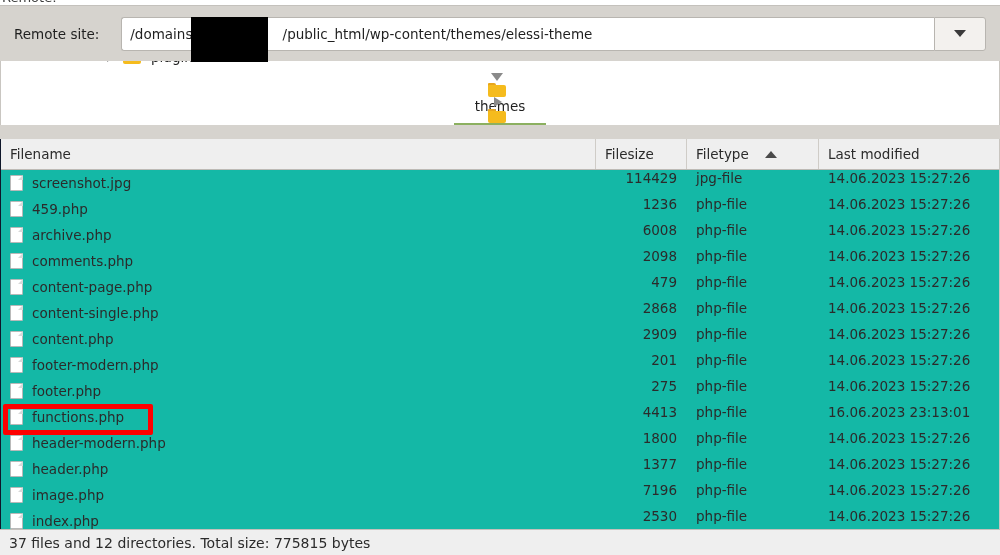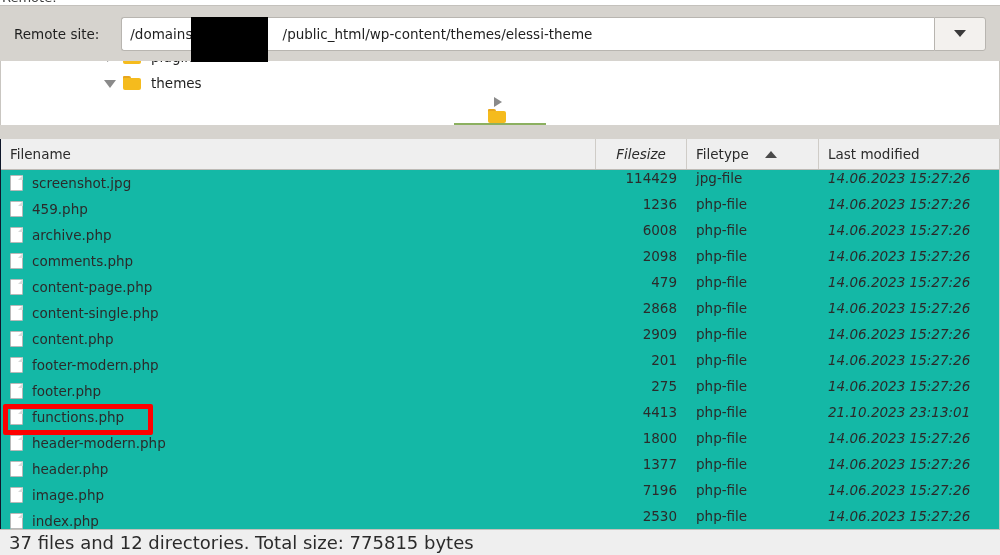--- a/index.html
+++ b/index.html
@@ -196,21 +196,21 @@
   .hcell {
     display: flex;
     align-items: center;
     font-size: 13.5px;
     color: #2b2b2b;
     border-right: 1px solid #cfccc7;
     padding: 0 9px;
   }
   .hcell:last-child { border-right: none; text-align: center; }
   .hcell.name { width: 595px; }
-  .hcell.size { width: 91px; justify-content: center; font-style: italic; }
+  .hcell.size { width: 91px; justify-content: flex-start; }
   .hcell.type { width: 132px; gap: 16px; }
   .hcell.mod  { flex: 1; }
   .sort-asc {
     width: 0; height: 0;
     border-left: 6px solid transparent;
     border-right: 6px solid transparent;
     border-bottom: 7px solid #4a4a4a;
   }
 
   .rows { position: relative; }
@@ -225,21 +225,21 @@
     overflow: hidden;
   }
   .cell.name {
     width: 595px;
     display: flex;
     align-items: center;
     padding-left: 9px;
   }
   .cell.size { width: 91px; text-align: right; padding-right: 10px; }
   .cell.type { width: 132px; padding-left: 9px; }
-  .cell.mod  { flex: 1; padding-left: 9px; font-style: italic; }
+  .cell.mod  { flex: 1; padding-left: 9px; }
 
   .file-icon {
     width: 13px; height: 16px;
     flex: none;
     margin-right: 9px;
     background: #ffffff;
     border: 1px solid #b9b9b9;
     border-radius: 1px;
     position: relative;
   }
@@ -267,21 +267,21 @@
   
   .status-bar {
     position: absolute;
     left: 0; bottom: 0;
     width: 1000px; height: 26px;
     background: #efefef;
     border-top: 1px solid #c4c1bc;
     display: flex;
     align-items: center;
     padding: 0 9px;
-    font-size: 18px;
+    font-size: 14px;
     color: #2b2b2b;
   }
 </style>
 </head>
 <body>
 
 <div id="app">
 
   <div class="top-clip">
     <span>Remote:</span>
@@ -303,21 +303,21 @@
   </div>
 
   <div class="tree-pane">
 
     <div class="tree-row clipped-top" style="padding-left:103px;">
       <span class="expander collapsed"></span>
       <span class="folder-icon"></span>
       <span class="tree-label">plugins</span>
     </div>
 
-    <div class="tree-row" style="padding-left:103px;">
+    <div class="tree-row" style="flex-direction:column;">
       <span class="expander expanded"></span>
       <span class="folder-icon"></span>
       <span class="tree-label">themes</span>
     </div>
 
     <div class="tree-row" style="flex-direction:column;">
       <span class="expander collapsed"></span>
       <span class="folder-icon"></span>
       <span class="tree-label selected">elessi-theme</span>
     </div>
@@ -426,21 +426,21 @@
           <div class="cell type">php-file</div>
           <div class="cell mod">14.06.2023 15:27:26</div>
         </div>
         <div class="frow">
           <div class="cell name">
             <span class="file-icon"></span>
             <span>functions.php</span>
           </div>
           <div class="cell size">4413</div>
           <div class="cell type">php-file</div>
-          <div class="cell mod">21.10.2023 23:13:01</div>
+          <div class="cell mod">16.06.2023 23:13:01</div>
         </div>
         <div class="frow">
           <div class="cell name">
             <span class="file-icon"></span>
             <span>header-modern.php</span>
           </div>
           <div class="cell size">1800</div>
           <div class="cell type">php-file</div>
           <div class="cell mod">14.06.2023 15:27:26</div>
         </div>

